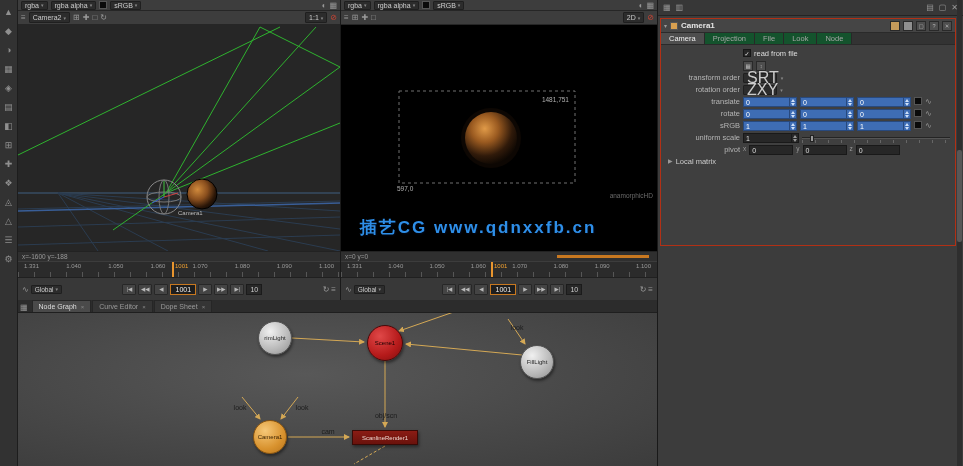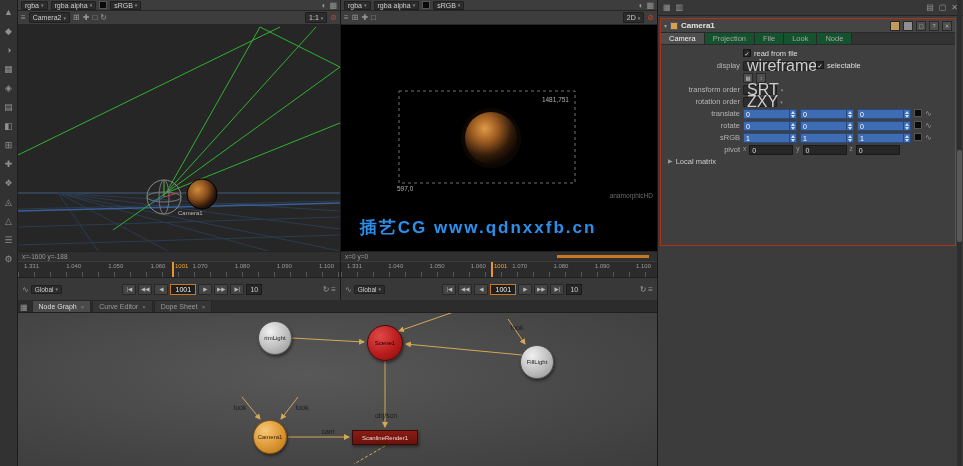--- a/index.html
+++ b/index.html
@@ -424,29 +424,20 @@
         <span class="ptab">Node</span>
       </div>
       <div class="pbody">
 
         <div class="prow">
           <span class="plabel"></span>
           <span class="cb">✓</span>
           <span class="cbl">read from file</span>
         </div>
 
-        <div class="prow">
-          <span class="plabel">display</span>
-          <span class="dd" style="width:70px;height:10px">
-              <span style="flex:1">wireframe</span>
-              <span class="car">▾</span>
-            </span>
-          <span class="cb">✓</span>
-          <span class="cbl">selectable</span>
-        </div>
 
         <div class="prow">
           <span class="plabel"></span>
           <span class="hbtn">▦</span>
           <span class="hbtn">↕</span>
         </div>
 
         <div class="prow">
           <span class="plabel">transform order</span>
           <span class="dd" style="width:34px;height:10px">
@@ -537,20 +528,35 @@
               <span class="bfv">1</span>
               <span class="spin">
                 <i class="tu"></i>
                 <i class="td"></i>
               </span>
             </span>
           <span class="chip"></span>
           <span class="icon">∿</span>
         </div>
 
+        <div class="prow">
+          <span class="plabel">uniform scale</span>
+          <span class="df" style="width:56px">
+              <span class="dfv">1</span>
+              <span class="spin">
+                <i class="tu"></i>
+                <i class="td"></i>
+              </span>
+            </span>
+          <span class="slider">
+              <span class="sl-track"></span>
+              <span class="sl-ticks"></span>
+              <span class="sl-thumb"></span>
+            </span>
+        </div>
 
 
         <div class="prow">
           <span class="plabel">pivot</span>
           <span class="axl">x</span>
           <span class="df sm">
               <span class="dfv">0</span>
             </span>
           <span class="axl">y</span>
           <span class="df sm">

